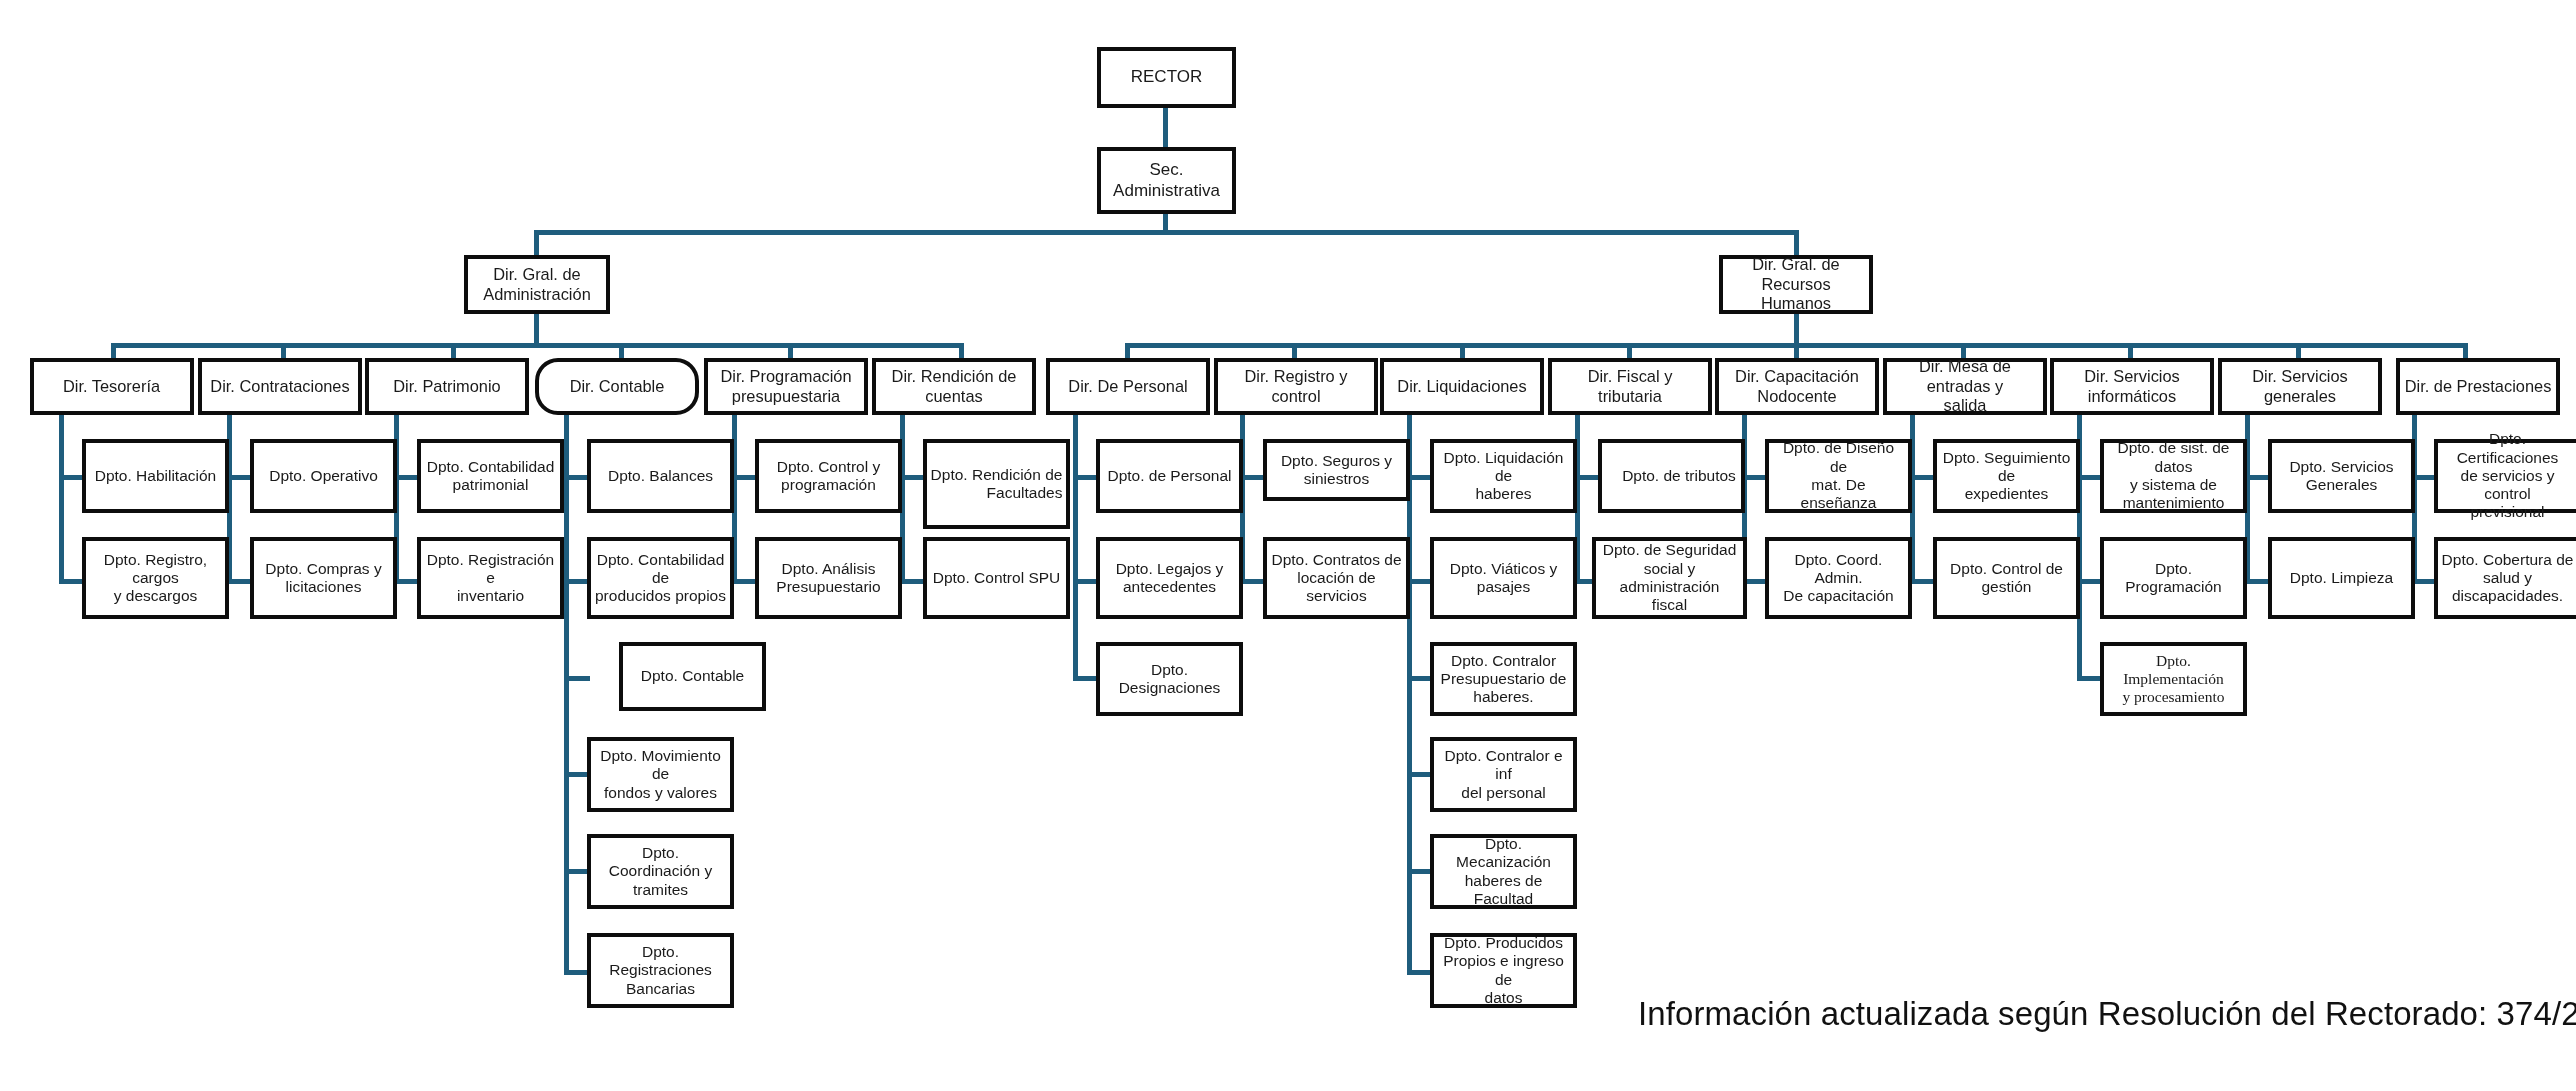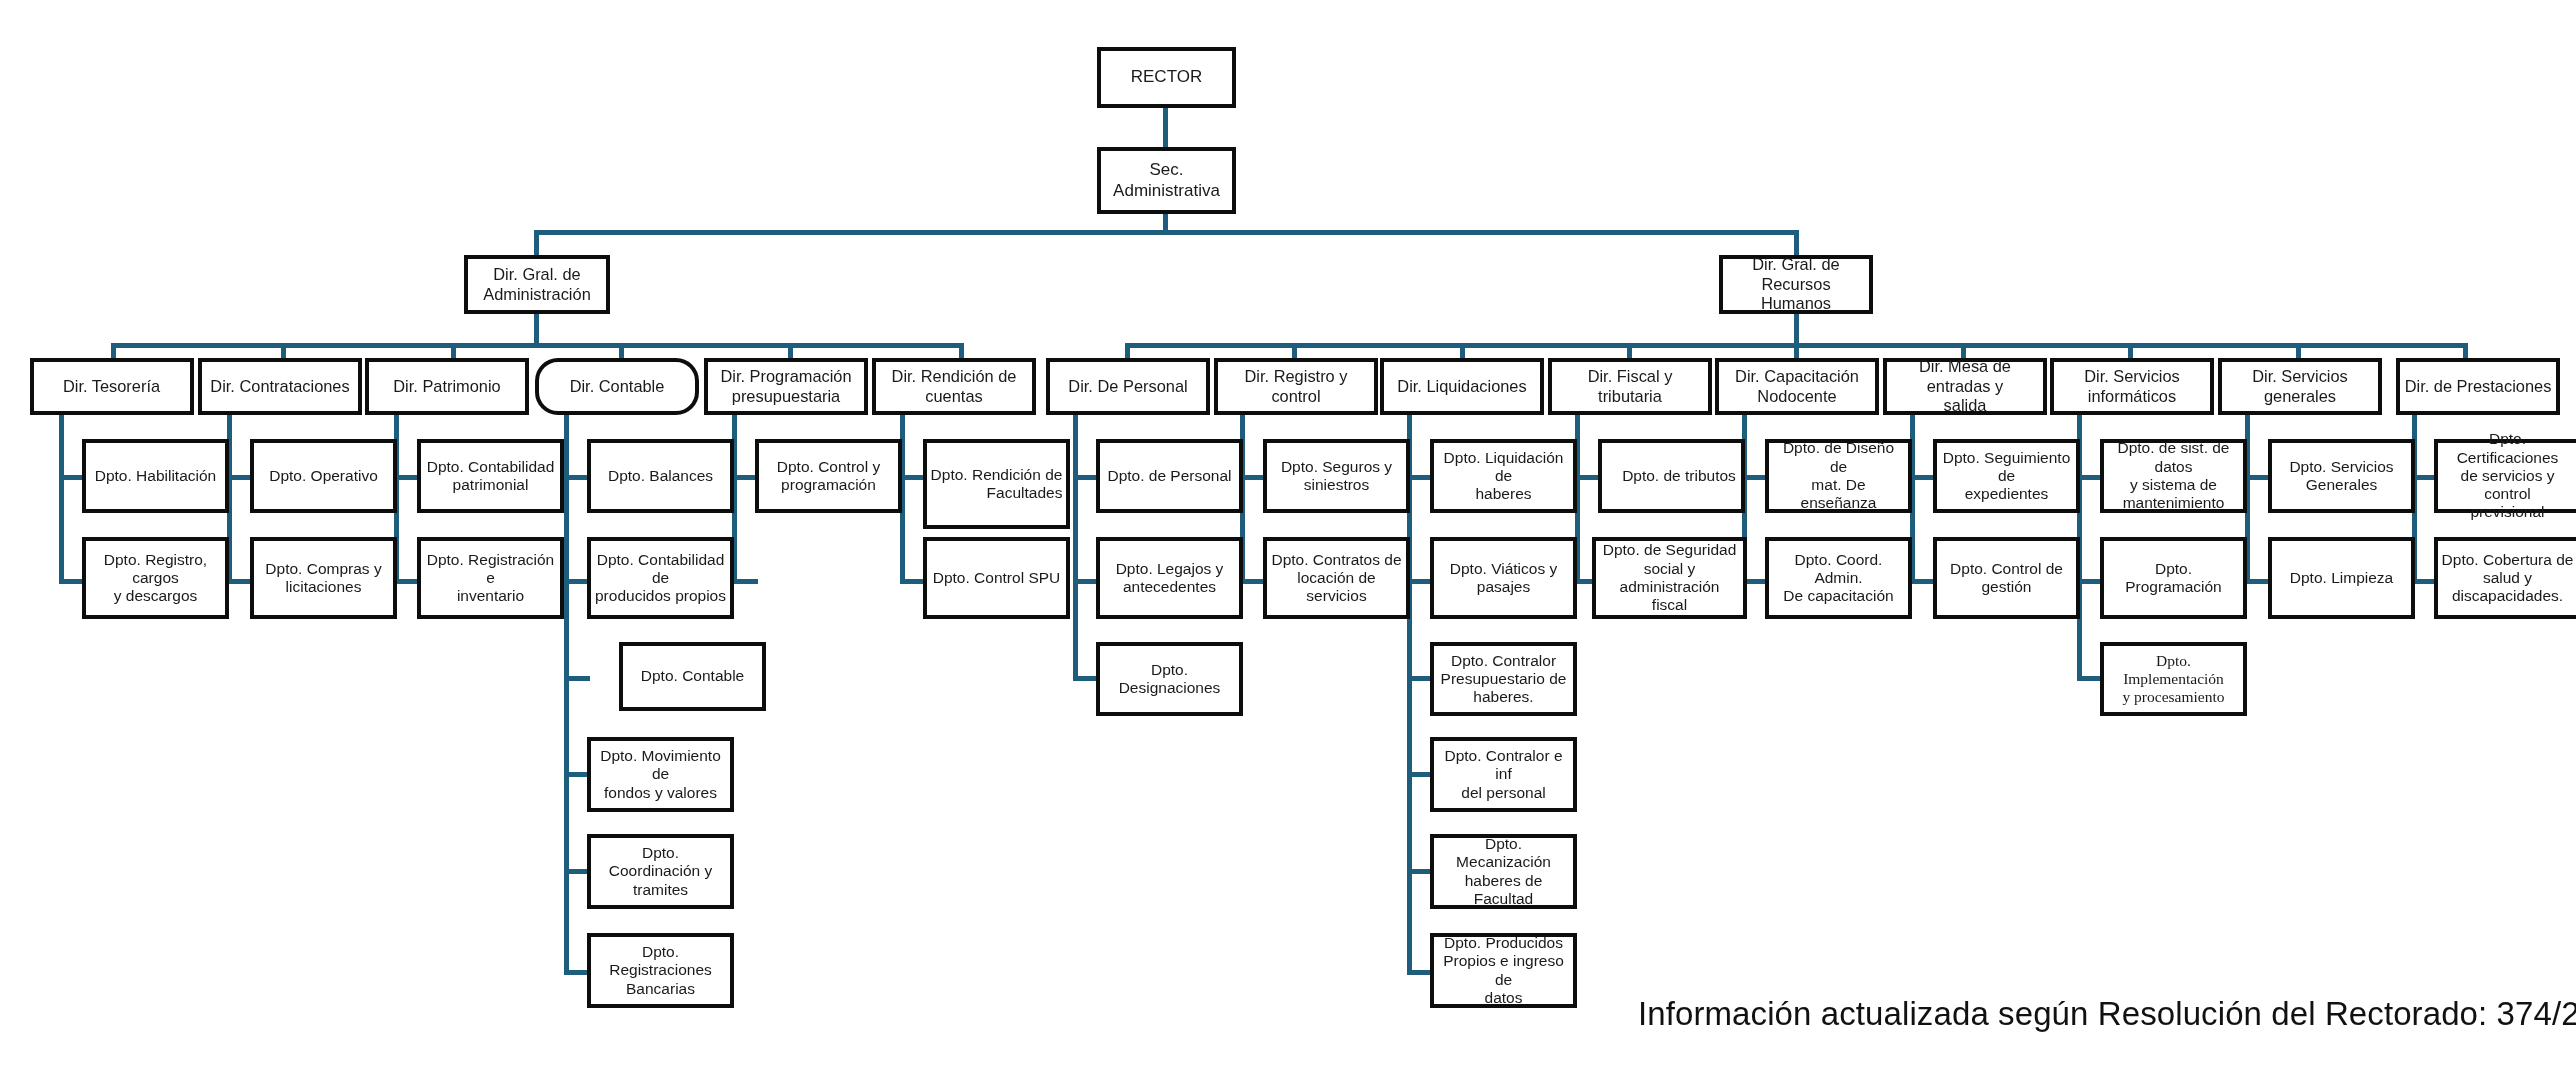--- a/index.html
+++ b/index.html
@@ -273,41 +273,45 @@
   </div>
   <div class="node lvl4" style="left:587px; top:933px; width:147px; height:75px;">
     <span class="label">Dpto. Registraciones
 Bancarias</span>
   </div>
 
   <div class="node lvl4" style="left:755px; top:439px; width:147px; height:74px;">
     <span class="label">Dpto. Control y
 programación</span>
   </div>
+  <div class="node lvl4" style="left:755px; top:537px; width:147px; height:82px;">
+    <span class="label">Dpto. Análisis
+Presupuestario</span>
+  </div>
 
   <div class="node lvl4" style="left:923px; top:439px; width:147px; height:90px;text-align:right;">
     <span class="label">Dpto. Rendición de
 Facultades</span>
   </div>
   <div class="node lvl4" style="left:923px; top:537px; width:147px; height:82px;">
     <span class="label">Dpto. Control SPU</span>
   </div>
 
   <div class="node lvl4" style="left:1096px; top:439px; width:147px; height:74px;">
     <span class="label">Dpto. de Personal</span>
   </div>
   <div class="node lvl4" style="left:1096px; top:537px; width:147px; height:82px;">
     <span class="label">Dpto. Legajos y
 antecedentes</span>
   </div>
   <div class="node lvl4" style="left:1096px; top:642px; width:147px; height:74px;">
     <span class="label">Dpto. Designaciones</span>
   </div>
 
-  <div class="node lvl4" style="left:1263px; top:439px; width:147px; height:74px;">
+  <div class="node lvl4" style="left:1263px; top:439px; width:147px; height:62px;">
     <span class="label">Dpto. Seguros y
 siniestros</span>
   </div>
   <div class="node lvl4" style="left:1263px; top:537px; width:147px; height:82px;">
     <span class="label">Dpto. Contratos de
 locación de servicios</span>
   </div>
 
   <div class="node lvl4" style="left:1430px; top:439px; width:147px; height:74px;">
     <span class="label">Dpto. Liquidación de

